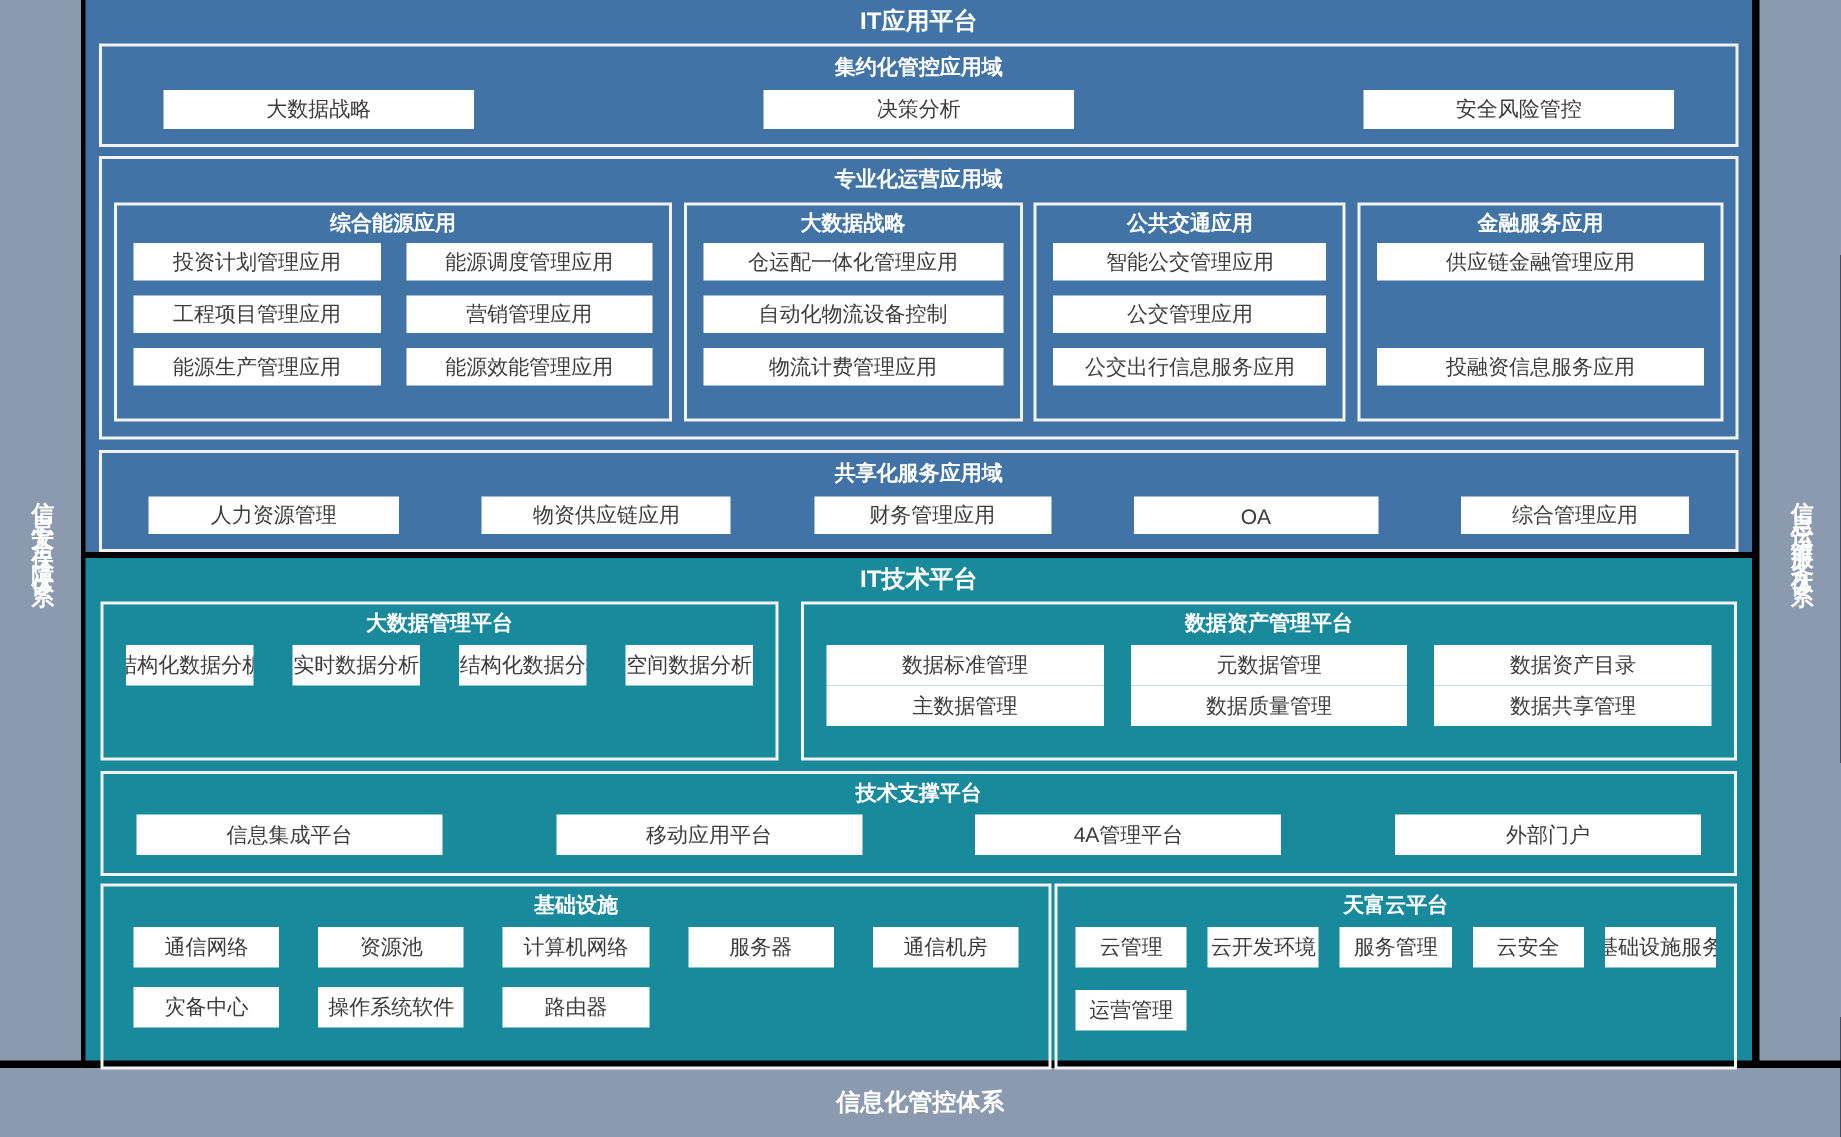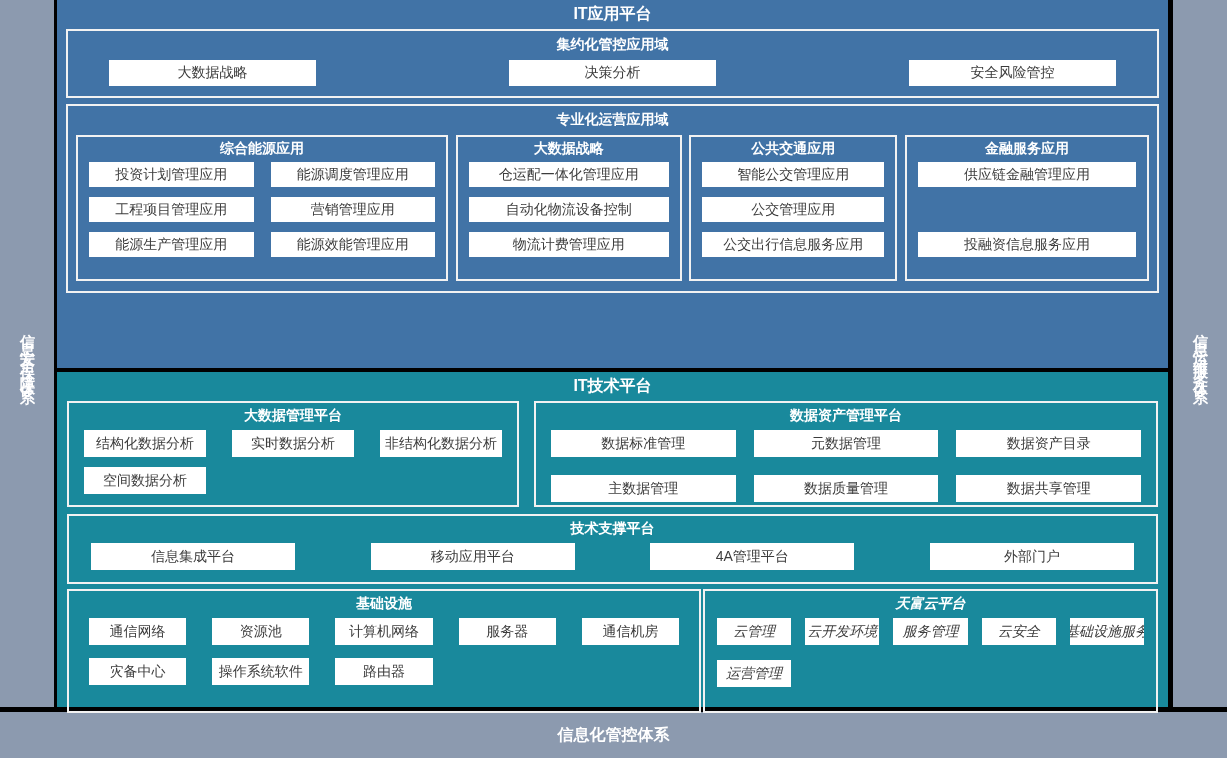--- a/index.html
+++ b/index.html
@@ -72,28 +72,28 @@
   .domain.d3 { margin-top:7px; }
   .d3-row { display:flex; justify-content:space-between; padding:0 31px 10px; }
   .w1{width:167px} .w2{width:166px} .w3{width:158px} .w4{width:163px} .w5{width:152px}
   
   .tech .chip { height:27px; }
   .tbox { border:2px solid var(--border); display:flex; flex-direction:column; }
   .tbox .g-title { padding:4px 0 5px; }
   .t-row1 { display:flex; margin:0 10px; height:106px; }
   .bigdata { width:452px; }
   .asset { flex:1; margin-left:15px; }
-  .bigdata .g-body { grid-template-columns:1fr 1fr 1fr; gap:10px 26px; padding:0 15px; }
-  .asset .g-body  { grid-template-columns:repeat(3,1fr); gap:18px 18px; padding:0 15px; }
+  .bigdata .g-body { grid-template-columns:1fr 1fr 1fr 1fr; gap:10px 26px; padding:0 15px; }
+  .asset .g-body  { grid-template-columns:repeat(3,1fr); gap:0 18px; padding:0 15px; }
   .support { margin:7px 10px 0; height:70px; }
   .support-row { display:flex; justify-content:space-between; padding:0 22px; }
   .support-row .chip { width:204px; }
   .t-row3 { display:flex; margin:5px 10px 0; height:124px; }
   .infra { width:634px; }
-  .cloud { flex:1; margin-left:2px;font-style:italic; }
+  .cloud { flex:1; margin-left:2px; }
   .infra .g-body { grid-template-columns:repeat(5,1fr); gap:13px 26px; padding:0 20px; }
   .cloud .g-body { grid-template-columns:repeat(5,1fr); gap:15px 14px; padding:0 12px; }
 </style>
 </head>
 <body>
 
 <div class="pillar left">
   <div class="v-label">信息安全保障体系</div>
 </div>
 
@@ -158,20 +158,30 @@
           <div class="g-body one-col">
             <div class="chip">供应链金融管理应用</div>
             <div class="spacer"></div>
             <div class="chip">投融资信息服务应用</div>
           </div>
         </div>
 
       </div>
     </div>
 
+    <div class="domain d3">
+      <div class="d-title">共享化服务应用域</div>
+      <div class="d3-row">
+        <div class="chip w1">人力资源管理</div>
+        <div class="chip w2">物资供应链应用</div>
+        <div class="chip w3">财务管理应用</div>
+        <div class="chip w4">OA</div>
+        <div class="chip w5">综合管理应用</div>
+      </div>
+    </div>
   </section>
 
   <section class="platform tech">
     <div class="p-title">IT技术平台</div>
 
     <div class="t-row1">
       <div class="tbox bigdata">
         <div class="g-title">大数据管理平台</div>
         <div class="g-body">
           <div class="chip">结构化数据分析</div>

